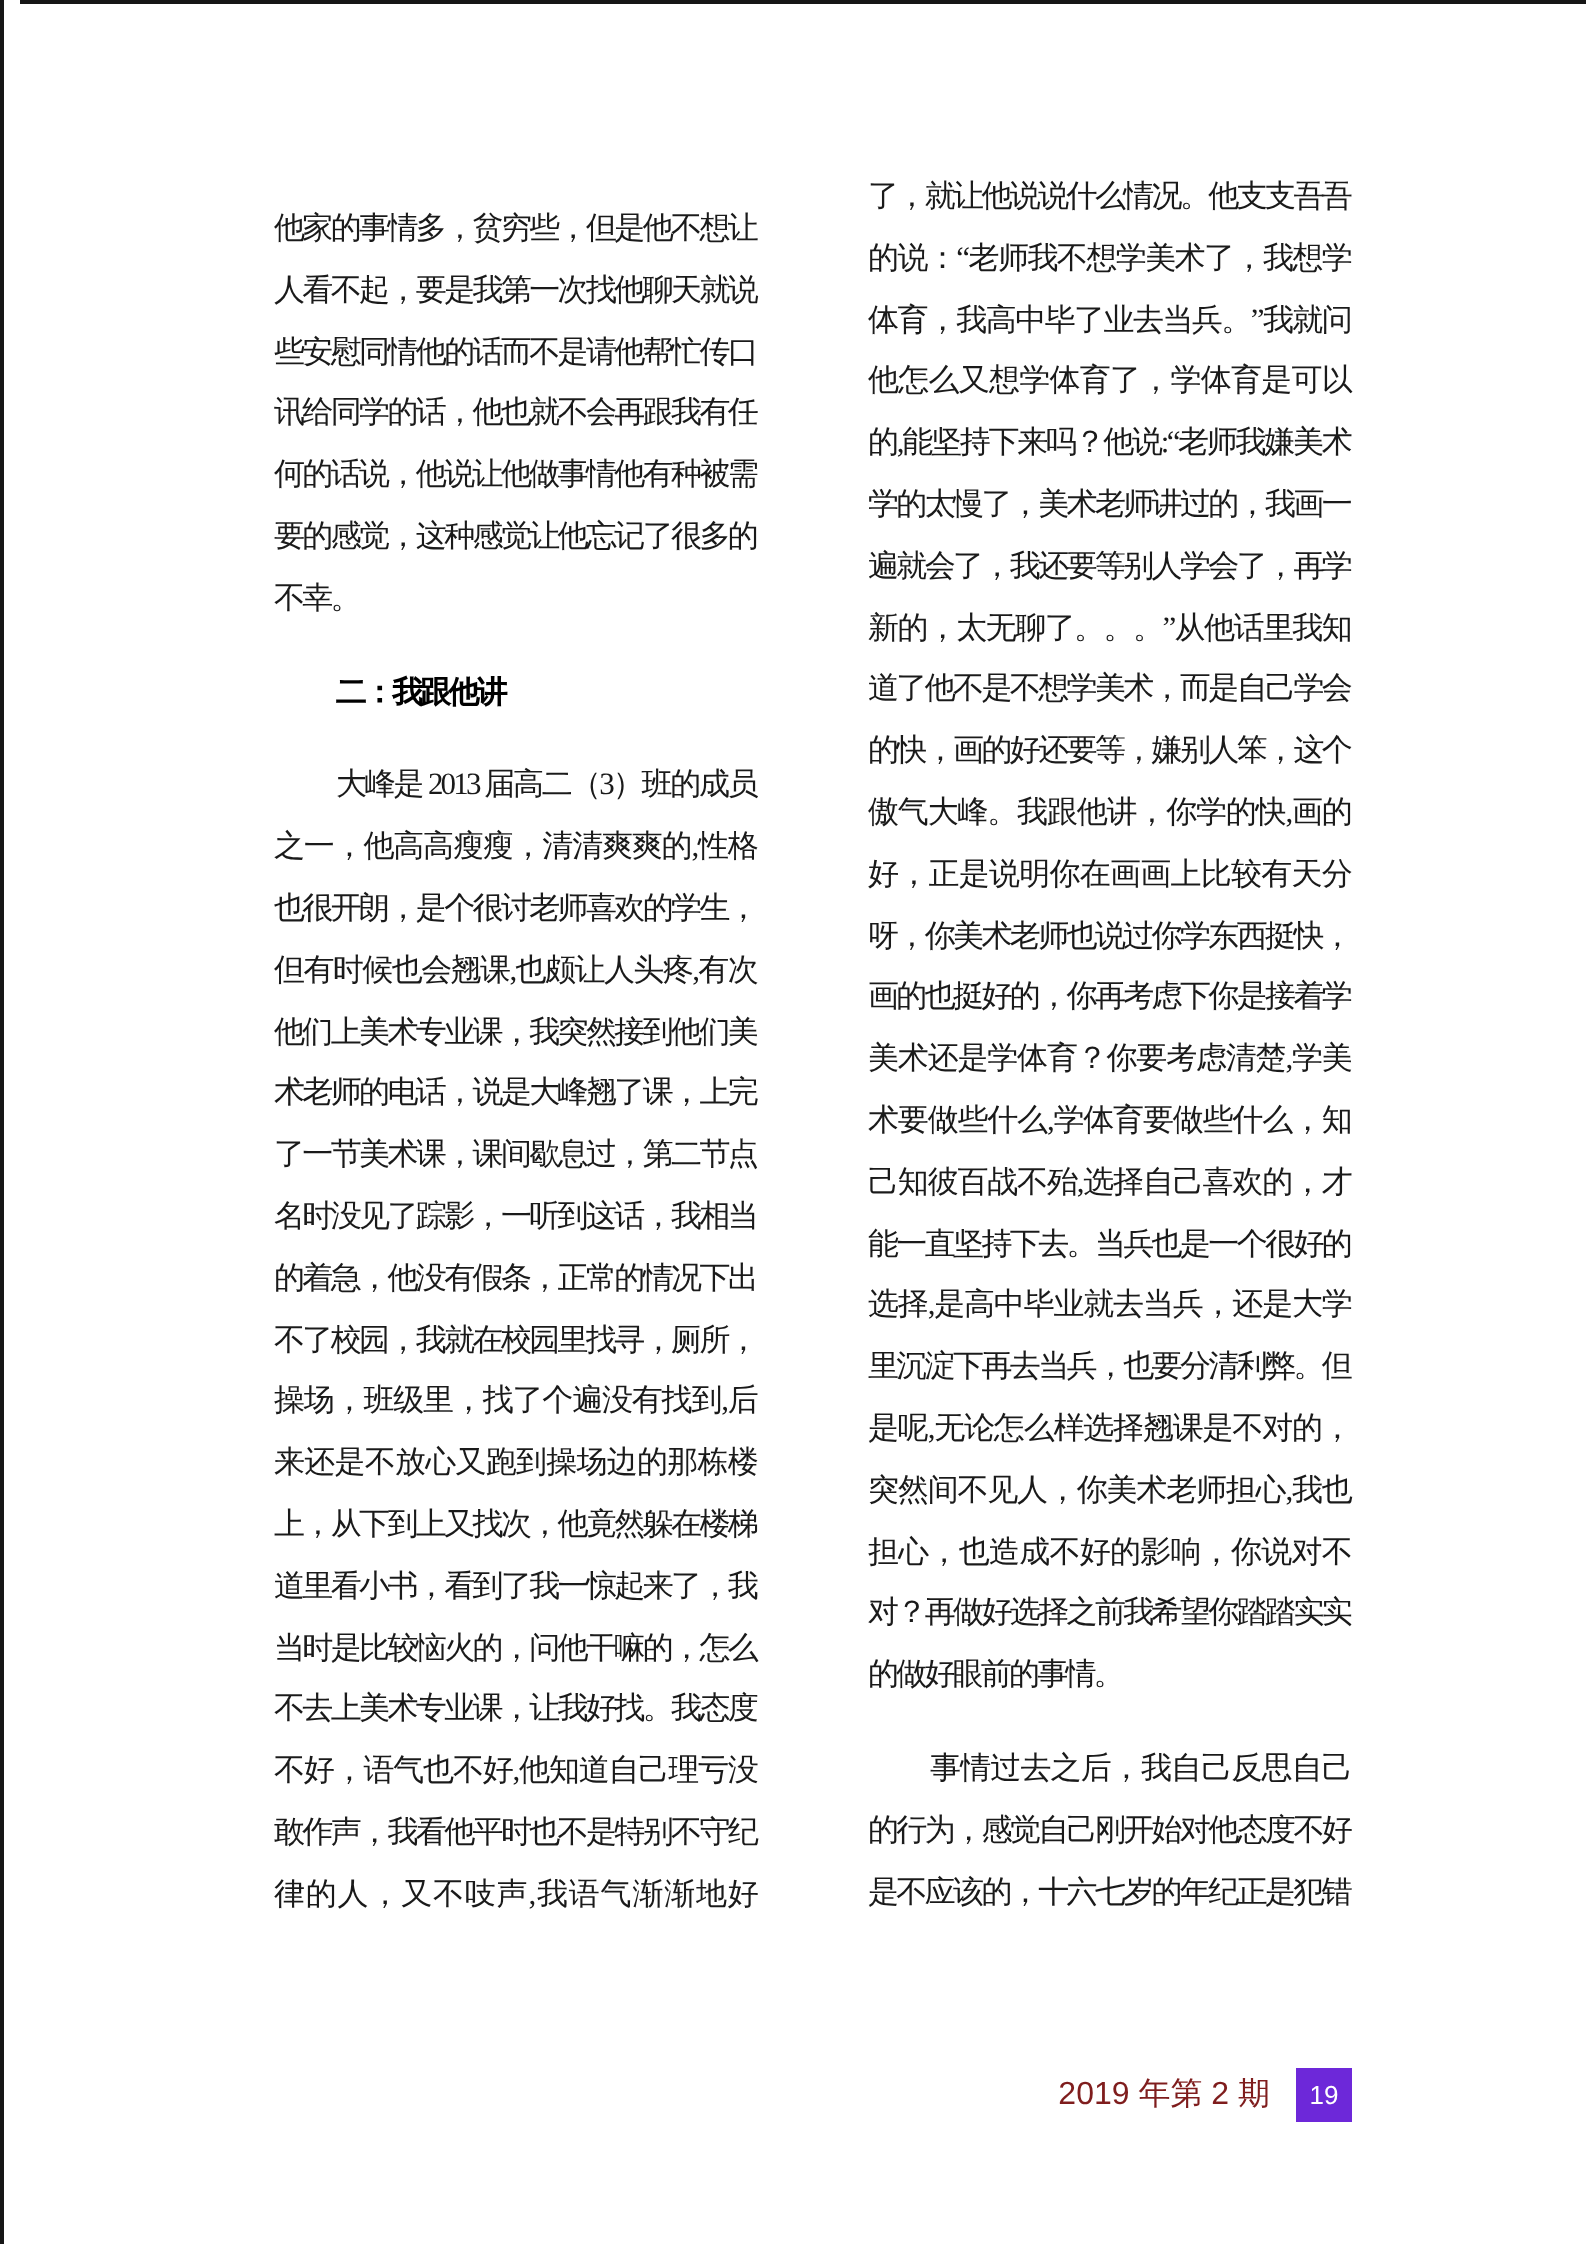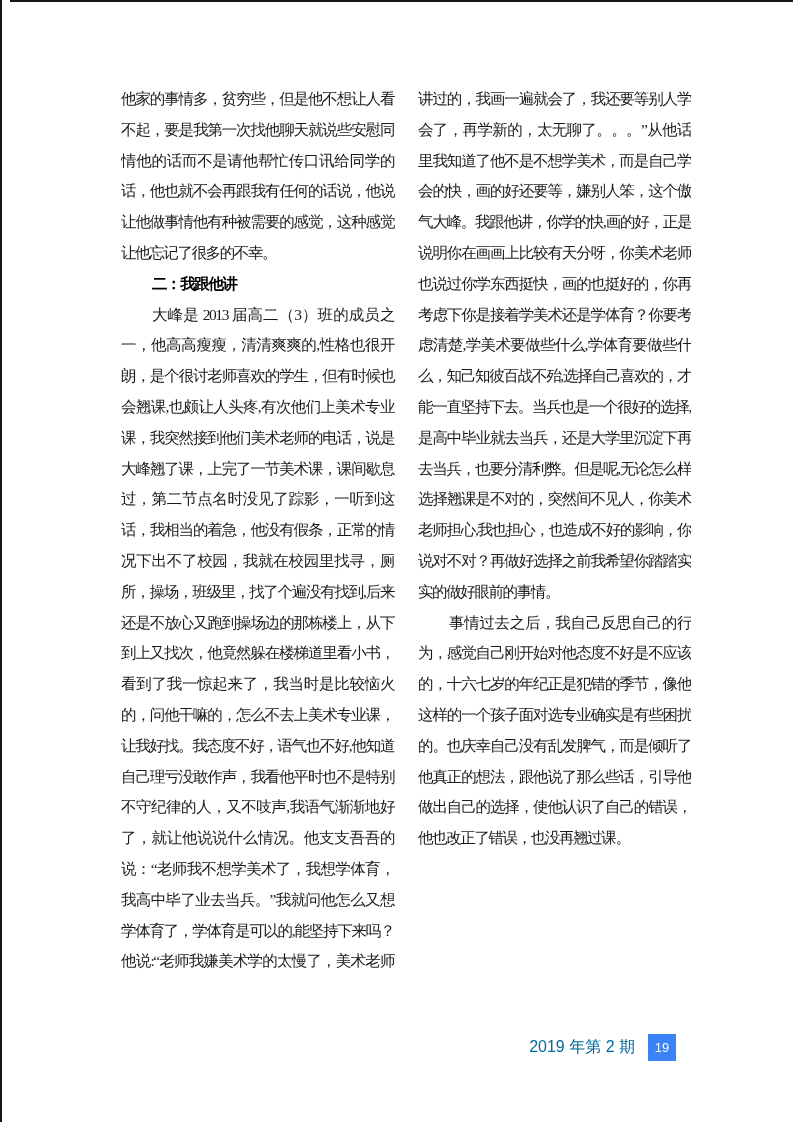--- a/index.html
+++ b/index.html
@@ -37,21 +37,21 @@
     column-gap: 24px;
     column-fill: auto;
     overflow: hidden;
     font-size: 15.5px;
     letter-spacing: -1.4px;
     line-height: 30.8px;
     text-align: justify;
     text-justify: inter-character;
   }
   .article p {
-    margin: 0;
+    margin: 16px;
     padding: 0;
   }
   .article p.indent {
     text-indent: 2em;
   }
   .article p.heading {
     text-indent: 2em;
     font-weight: bold;
     color: #000;
   }
@@ -61,27 +61,27 @@
     left: 0;
     width: 676px;
     height: 30px;
     display: flex;
     justify-content: flex-end;
     align-items: center;
     gap: 13px;
   }
   .issue {
     font-size: 16px;
-    color: #0369a1;
+    color: #7f1d1d;
     font-family: "Liberation Sans", sans-serif;
   }
   .page-badge {
     width: 28px;
     height: 27px;
-    background: #3b82f6;
+    background: #6d28d9;
     color: #ffffff;
     display: flex;
     align-items: center;
     justify-content: center;
     font-size: 13px;
     font-family: "Liberation Sans", sans-serif;
   }
 </style>
 </head>
 <body>

